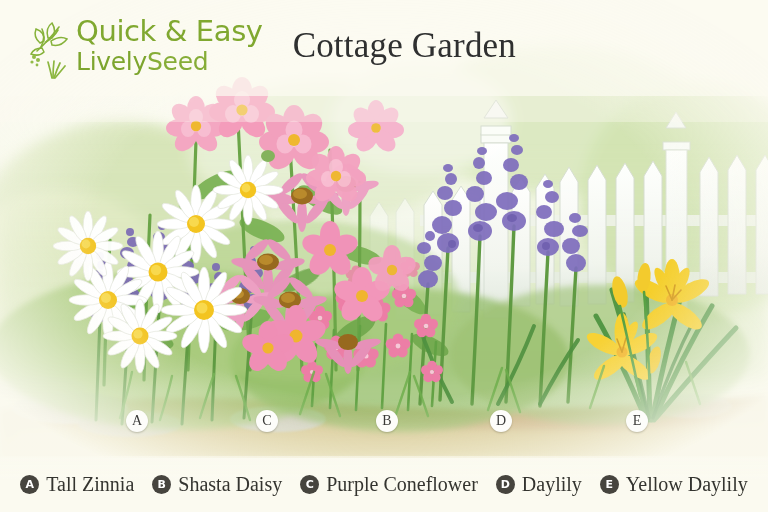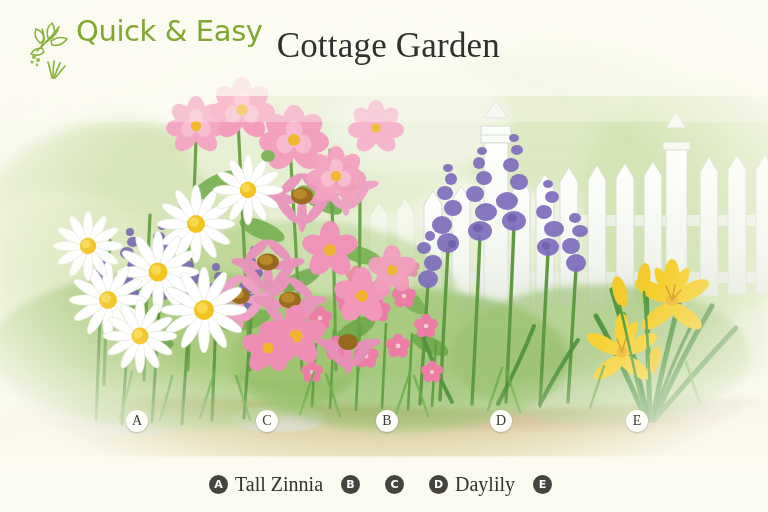--- a/index.html
+++ b/index.html
@@ -17,21 +17,21 @@
           display:flex;align-items:center;padding-left:28px;box-sizing:border-box;}
   .brandwrap{display:flex;align-items:flex-start;}
   .brand-mark{width:44px;height:58px;margin-right:4px;margin-top:4px;flex:none;}
   .brand-text{display:flex;flex-direction:column;line-height:1;}
   .qe{font-family:"DejaVu Sans",sans-serif;font-size:29px;color:#80a830;
       letter-spacing:-0.4px;font-weight:400;}
   .ls{font-family:"DejaVu Sans",sans-serif;font-size:25px;color:#86ad37;
       margin-top:3px;letter-spacing:-0.3px;}
   .ls .b{color:#7da52e;}
   .title{font-family:"Liberation Serif",serif;font-size:35px;color:#2f3030;
-         margin-left:14px;margin-top:-4px;letter-spacing:0.2px;}
+         margin-left:30px;margin-top:-4px;letter-spacing:0.2px;}
 
   
   .marker{position:absolute;width:22px;height:22px;border-radius:50%;
           background:#fdfdfa;color:#3a3a38;font-family:"Liberation Serif",serif;
           font-size:14px;display:flex;align-items:center;justify-content:center;
           z-index:35;box-shadow:0 1px 2px rgba(60,60,40,.28);}
 
   
   .legend{position:absolute;left:0;bottom:0;width:768px;height:56px;z-index:45;
           display:flex;align-items:center;justify-content:center;
@@ -882,46 +882,50 @@
         </g>
         <g stroke="#8cb63f" stroke-width="1.7" fill="none" stroke-linecap="round">
           <path d="M24 57 Q 22 48 20 41"></path>
             <path d="M25 57 Q 25 48 26 40"></path>
           <path d="M26 57 Q 29 48 32 42"></path>
             <path d="M27 57 Q 33 50 37 45"></path>
         </g>
       </svg>
       <div class="brand-text">
         <div class="qe">Quick &amp; Easy</div>
+        <div class="ls"><span class="b">Lively</span><span>Seed</span></div>
       </div>
     </div>
     <div class="title">Cottage Garden</div>
   </div>
 
   <div id="markers">
       <div class="marker" style="left: 126px; top: 410px;">A</div>
       <div class="marker" style="left: 256px; top: 410px;">C</div>
       <div class="marker" style="left: 376px; top: 410px;">B</div>
       <div class="marker" style="left: 490px; top: 410px;">D</div>
       <div class="marker" style="left: 626px; top: 410px;">E</div>
     </div>
 
   <div class="legend" id="legend">
       <div class="litem">
         <div class="badge" style="background: rgb(70, 68, 62);">A</div>
         <div class="lname">Tall Zinnia</div>
       </div>
       <div class="litem">
         <div class="badge" style="background: rgb(70, 68, 62);">B</div>
+        <div class="lname">Shasta Daisy</div>
       </div>
       <div class="litem">
         <div class="badge" style="background: rgb(70, 68, 62);">C</div>
+        <div class="lname">Purple Coneflower</div>
       </div>
       <div class="litem">
         <div class="badge" style="background: rgb(70, 68, 62);">D</div>
         <div class="lname">Daylily</div>
       </div>
       <div class="litem">
         <div class="badge" style="background: rgb(70, 68, 62);">E</div>
+        <div class="lname">Yellow Daylily</div>
       </div>
     </div>
 
 </div>
 
 </body></html>

